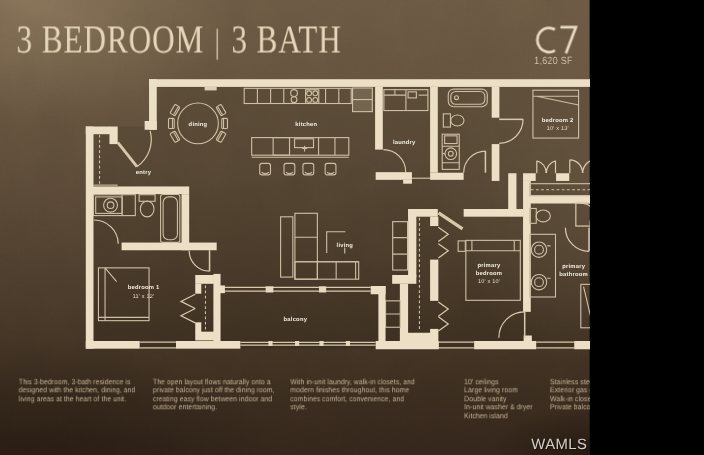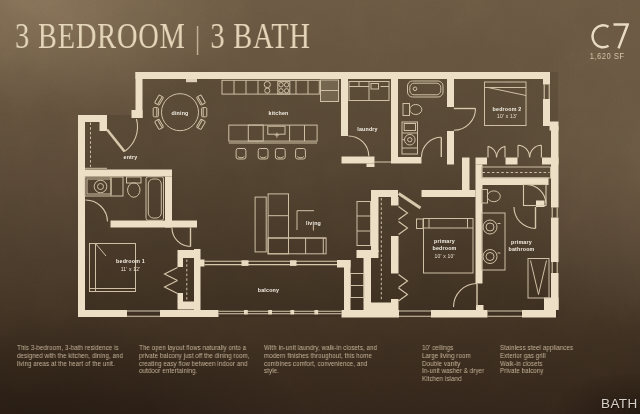--- a/index.html
+++ b/index.html
@@ -1,16 +1,16 @@
 <!DOCTYPE html>
 <html><head>
 <meta charset="utf-8">
 <style>
 html,body{margin:0;padding:0;background:#000}
-#page{position:relative;width:640px;height:414px;overflow:hidden;
+#page{position:relative;width:536px;height:414px;overflow:hidden;
   font-family:"Liberation Sans",sans-serif;
   background:
     radial-gradient(55% 45% at 6% 0%, rgba(139,119,92,.8) 0%, rgba(139,119,92,0) 62%),
     radial-gradient(60% 70% at 108% 40%, rgba(122,104,80,.5) 0%, rgba(122,104,80,0) 60%),
     radial-gradient(75% 60% at 6% 110%, rgba(15,9,4,.45) 0%, rgba(15,9,4,0) 60%),
     linear-gradient(180deg, #6a5842 0%, #5e4d39 35%, #4a3a2a 65%, #392b1d 88%, #33251a 100%);}
 .title{position:absolute;left:15px;top:15px;will-change:transform;font-family:"Liberation Serif",serif;
   font-size:36px;letter-spacing:1px;color:#e5d6ba;white-space:nowrap;
   transform:scaleX(.79);transform-origin:0 0}
 .title .sep{color:#d6c6aa;font-weight:normal;padding:0 2px;font-size:31px}
@@ -387,14 +387,14 @@
 <div class="col" style="left:139px;top:344px;width:118px">The open layout flows naturally onto a<br>private balcony just off the dining room,<br>creating easy flow between indoor and<br>outdoor entertaining.</div>
 
 <div class="col" style="left:264px;top:344px;width:122px">With in-unit laundry, walk-in closets, and<br>modern finishes throughout, this home<br>combines comfort, convenience, and<br>style.</div>
 
 <div class="col" style="left:422px;top:344px;width:78px">10' ceilings<br>Large living room<br>Double vanity<br>In-unit washer &amp; dryer<br>Kitchen island</div>
 
 <div class="col" style="left:500px;top:344px;width:100px">Stainless steel appliances<br>Exterior gas grill<br>Walk-in closets<br>Private balcony</div>
 
 <div class="wmbg"></div>
 
-<div class="wm">BATH</div>
+<div class="wm">WAMLS</div>
 </div>
 
 </body></html>

